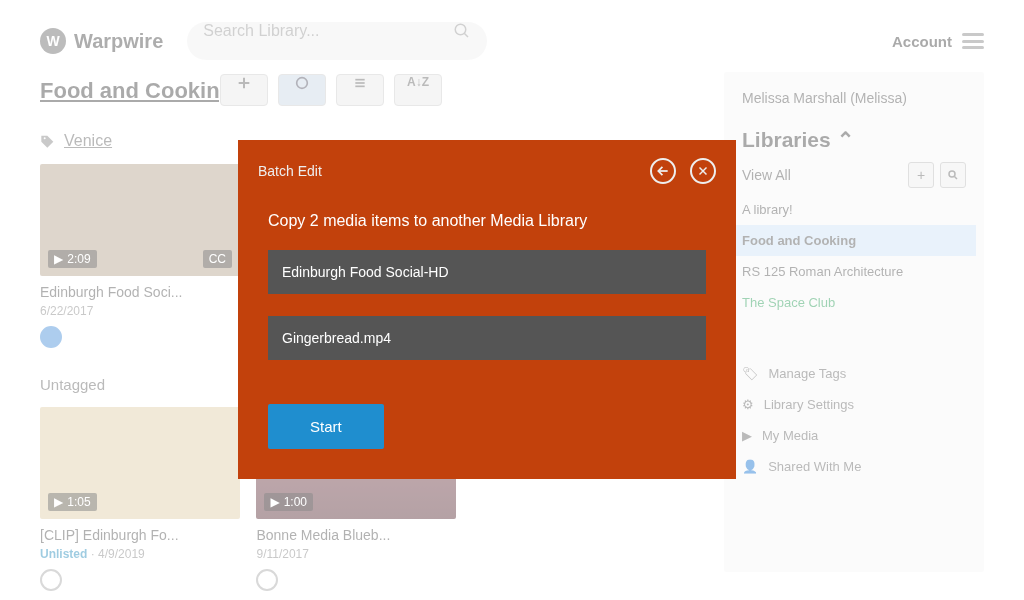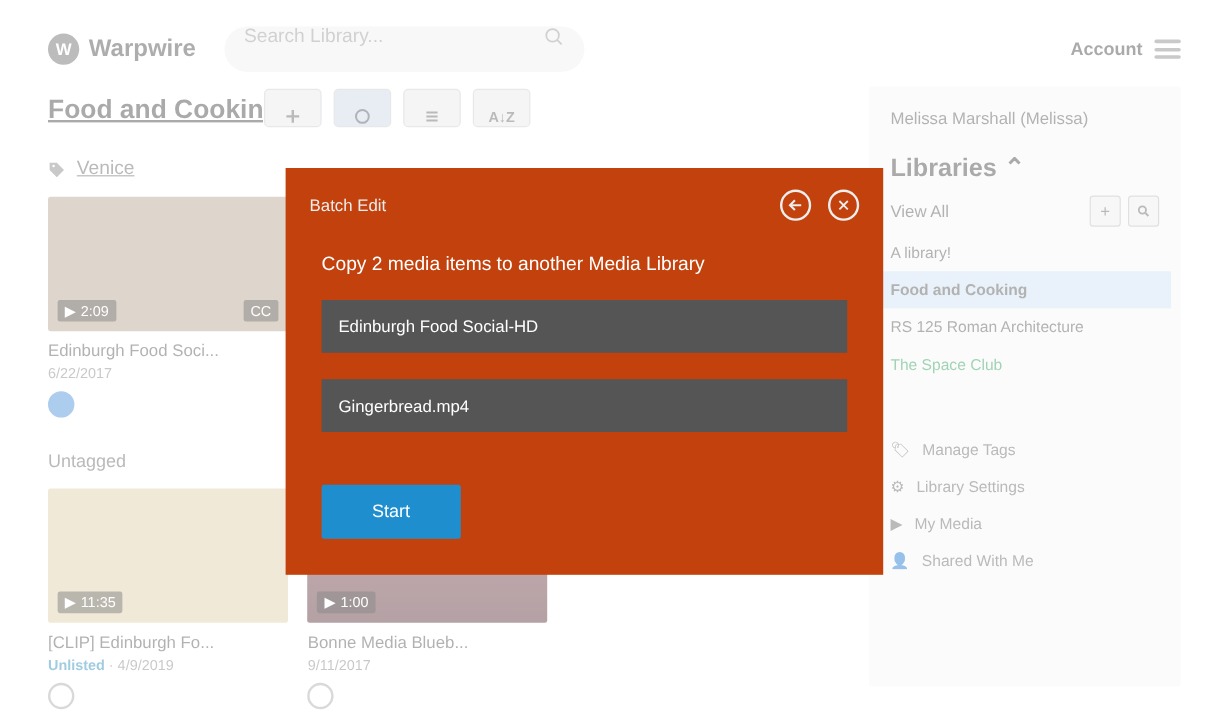--- a/index.html
+++ b/index.html
@@ -56,21 +56,21 @@
     border-radius: 2px;
     height: 500px;
     font-size: 14px;
     color: #555;
   }
 
   .page-title { font-size: 22px; font-weight: 700; color: #444; text-decoration: underline; margin-top: 6px; }
   .toolbar { display: flex; gap: 10px; margin-left: 180px; margin-top: -30px; }
   .toolbar .btn {
     width: 48px; height: 32px; border-radius: 4px; background:#e8e8e8;
-    display:flex;align-items:flex-end;justify-content:center;
+    display:flex;align-items:flex-start;justify-content:center;
     border:1px solid #ccc;
   }
   .toolbar .btn.sel { background:#cad8e4; }
   .tag-row { margin-top: 26px; display:flex; align-items:center; gap:8px; color:#555; }
   .tag-link { text-decoration: underline; color:#666; }
 
   .card {
     width: 200px;
     display: inline-block;
     vertical-align: top;
@@ -220,21 +220,21 @@
         </div>
         <div class="sel-circle filled"></div>
       </div>
     </div>
 
     <div class="section-label">Untagged</div>
 
     <div>
       <div class="card">
         <div class="thumb bg4">
-          <div class="dur">▶ <span>11:35</span></div>
+          <div class="dur">▶ <span>1:05</span></div>
         </div>
         <div class="card-row">
           <div>
             <div class="card-title">[CLIP] Edinburgh Fo...</div>
             <div class="card-date"><span class="unlisted">Unlisted</span> · <span>4/9/2019</span></div>
           </div>
           <div class="sel-circle"></div>
         </div>
       </div>
 

